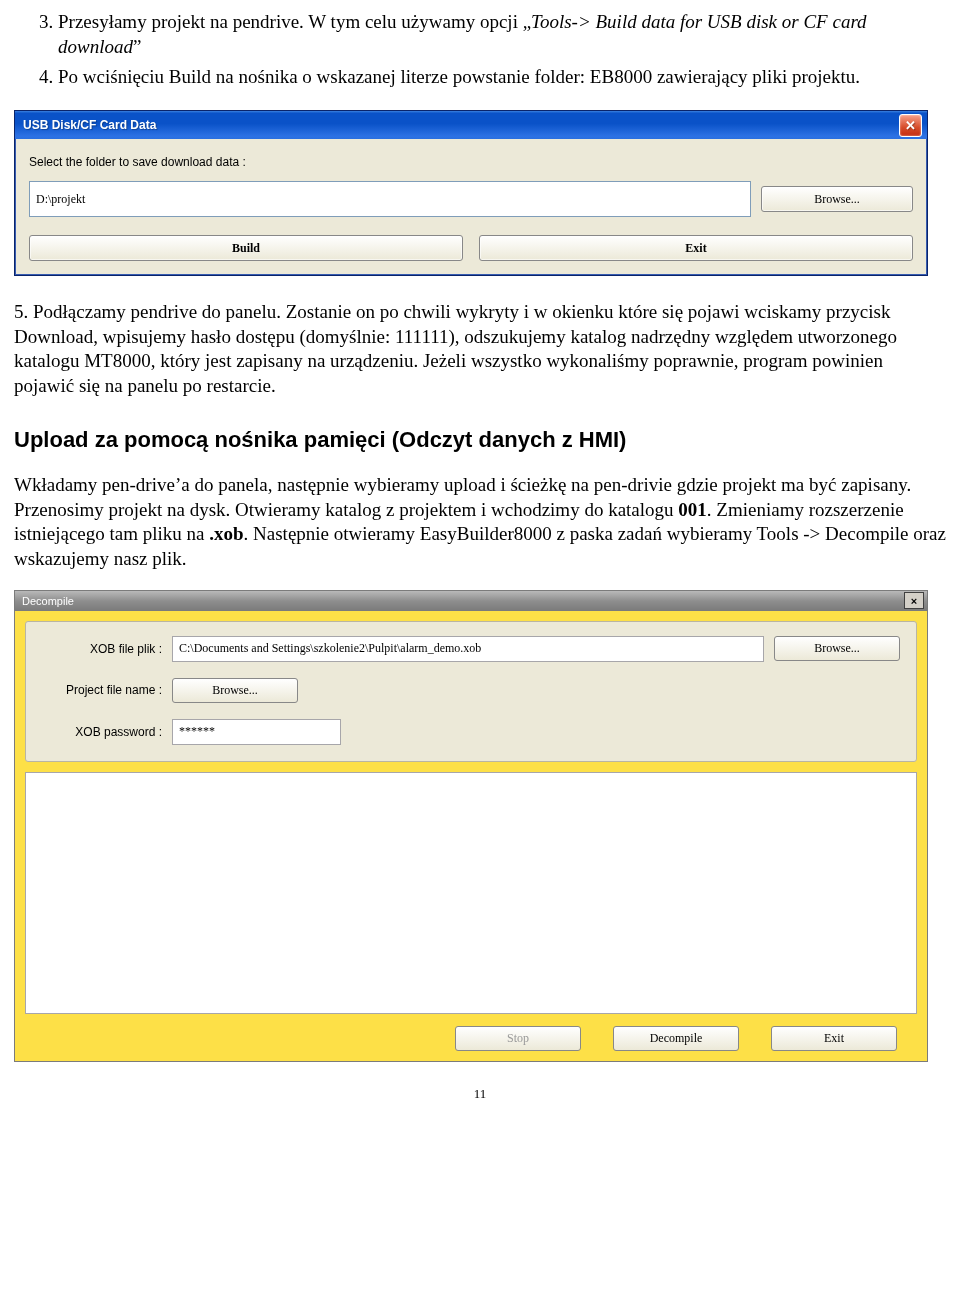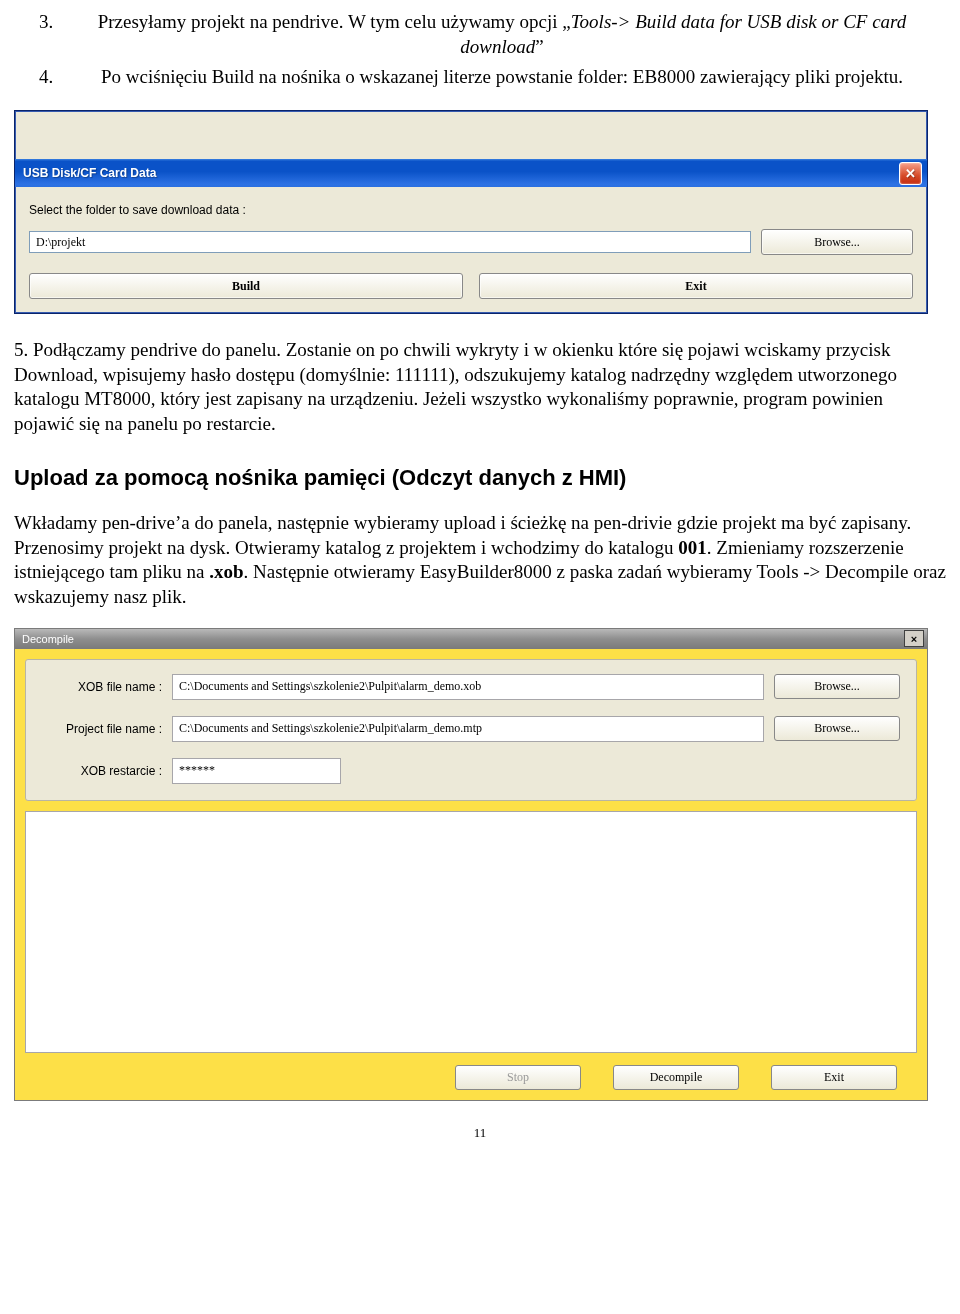--- a/index.html
+++ b/index.html
@@ -8,21 +8,21 @@
     font-size:19px;
     color:#000;
     margin:0;
     padding:10px 14px 30px 14px;
     width:932px;
   }
   ol.main {
     margin:0 0 20px 0;
     padding-left:44px;
   }
-  ol.main > li { margin-bottom:6px; line-height:1.3;text-align:center; }
+  ol.main > li { margin-bottom:6px; line-height:1.3; }
   .italic { font-style:italic; }
   .para { margin:18px 0; line-height:1.3; }
   .bold-run { font-weight:bold; }
   h2.upload {
     font-family:Arial, Helvetica, sans-serif;
     font-size:22px;
     font-weight:bold;
     margin:28px 0 20px 0;
   }
   .page-num { text-align:center; font-size:13px; margin-top:24px; font-family:"Times New Roman", serif; }
@@ -40,40 +40,39 @@
   .xp-title {
     height:28px;
     background:linear-gradient(to bottom,#3a80e0 0%,#0a52c8 8%,#0a52c8 45%,#2d72e4 90%,#2a6fe0 100%);
     color:#fff;
     font-weight:bold;
     display:flex;
     align-items:center;
     justify-content:space-between;
     padding:0 5px 0 8px;
     text-shadow:1px 1px 1px rgba(0,0,0,.3);
-    margin-top:48px;
   }
   .xp-close {
     width:21px; height:21px;
     background:linear-gradient(to bottom,#f7a08a,#d64b29 60%,#c42c0f);
     border:1px solid #fff;
     border-radius:3px;
     display:flex; align-items:center; justify-content:center;
     color:#fff; font-weight:bold; font-family:Arial; font-size:13px;
     box-shadow:inset 0 0 2px rgba(255,255,255,.7);
   }
   .xp-body { padding:16px 14px 14px 14px; }
   .xp-body .prompt { margin-bottom:12px; }
   .xp-row { display:flex; align-items:center; gap:10px; margin-bottom:18px; }
   .xp-input {
     flex:1;
     height:22px;
     border:1px solid #7f9db9;
     background:#fff;
-    padding:3px 6px;
+    padding:17px 6px;
     font-family:Tahoma; font-size:12px;
     box-sizing:border-box;
   }
   .xp-btn {
     height:24px;
     min-width:130px;
     background:linear-gradient(to bottom,#ffffff,#ece9d8);
     border:1px solid #888;
     border-radius:3px;
     font-family:Tahoma; font-size:12px;
@@ -185,31 +184,30 @@
 </div>
 
 <div class="cl-dialog">
   <div class="cl-title">
     <span>Decompile</span>
     <div class="cl-close">×</div>
   </div>
   <div class="cl-body">
     <div class="cl-group">
       <div class="cl-row">
-        <div class="cl-label">XOB file name :</div>
+        <div class="cl-label">XOB file plik :</div>
         <input class="cl-input" value="C:\Documents and Settings\szkolenie2\Pulpit\alarm_demo.xob" style="">
         <div class="cl-btn">Browse...</div>
       </div>
       <div class="cl-row">
         <div class="cl-label">Project file name :</div>
-        <input class="cl-input" value="C:\Documents and Settings\szkolenie2\Pulpit\alarm_demo.mtp" style="">
         <div class="cl-btn">Browse...</div>
       </div>
       <div class="cl-row">
-        <div class="cl-label">XOB restarcie :</div>
+        <div class="cl-label">XOB password :</div>
         <input class="cl-input short" value="******" style="">
       </div>
     </div>
     <div class="cl-output"></div>
     <div class="cl-bottom">
       <div class="cl-btn disabled">Stop</div>
       <div class="cl-btn">Decompile</div>
       <div class="cl-btn">Exit</div>
     </div>
   </div>

